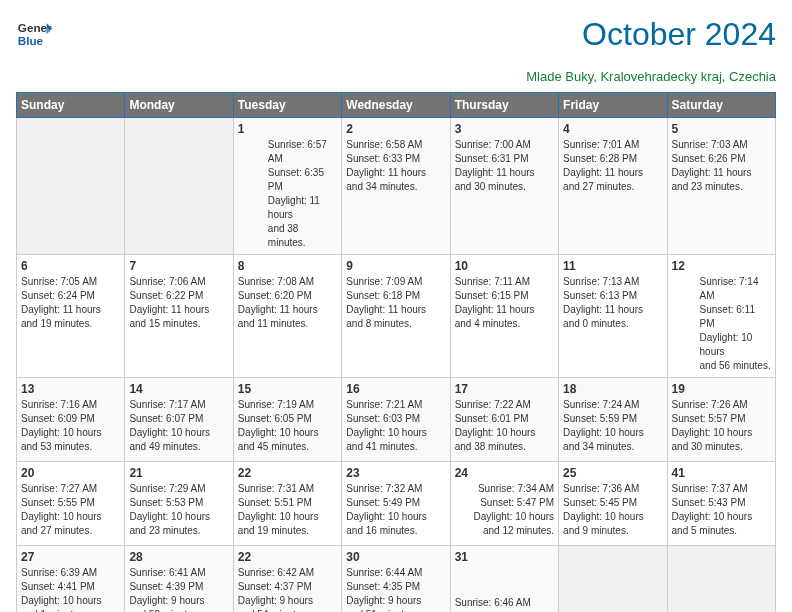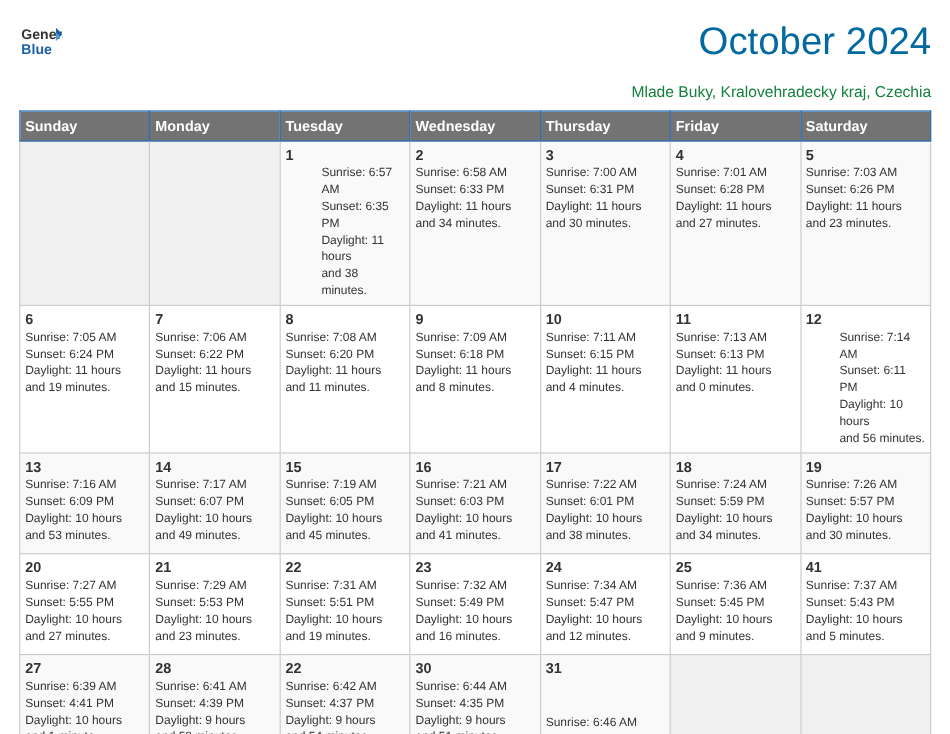--- a/index.html
+++ b/index.html
@@ -276,21 +276,21 @@
         </td>
         <td>
           <span class="day-num">23</span>
           <div class="day-info" style="white-space: pre-line;">Sunrise: 7:32 AM
 Sunset: 5:49 PM
 Daylight: 10 hours
 and 16 minutes.</div>
         </td>
         <td>
           <span class="day-num">24</span>
-          <div class="day-info" style="white-space: pre-line;">Sunrise: 7:34 AM
+          <div class="day-info" style="white-space: pre-line; text-align: right;">Sunrise: 7:34 AM
 Sunset: 5:47 PM
 Daylight: 10 hours
 and 12 minutes.</div>
         </td>
         <td>
           <span class="day-num">25</span>
           <div class="day-info" style="white-space: pre-line;">Sunrise: 7:36 AM
 Sunset: 5:45 PM
 Daylight: 10 hours
 and 9 minutes.</div>

